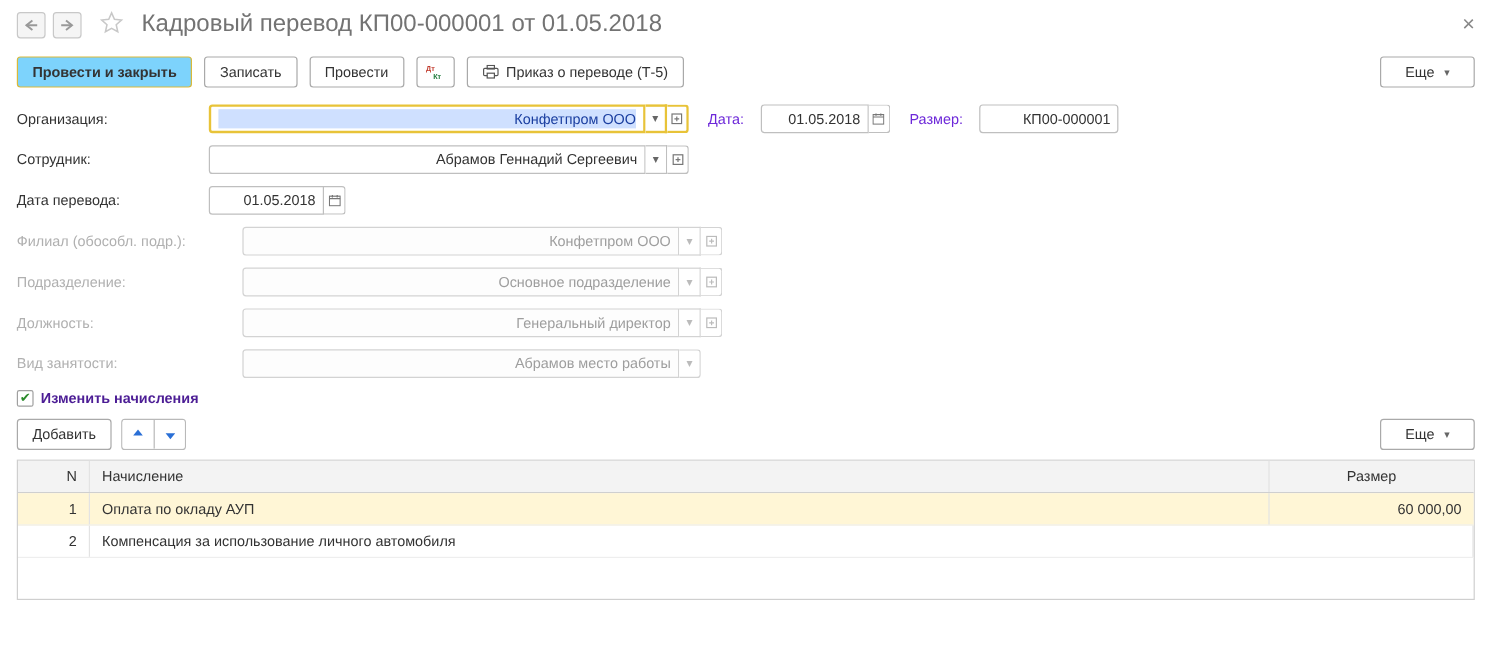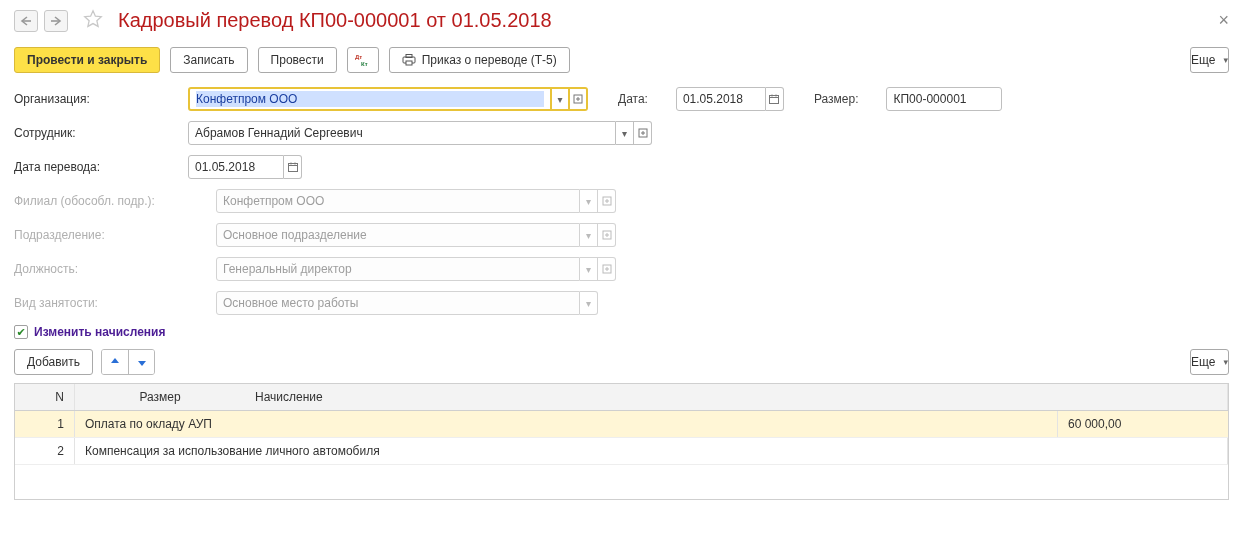--- a/index.html
+++ b/index.html
@@ -4,53 +4,53 @@
 <style>
   * { box-sizing: border-box; }
   html, body { margin: 0; padding: 0; font-family: Arial, sans-serif; font-size: 12px; color: #333; background: #fff; }
   .page { width: 1243px; height: 558px; padding: 8px 14px; position: relative; }
 
   
   .topbar { display: flex; align-items: center; gap: 6px; }
   .nav-arrow { width: 24px; height: 22px; border: 1px solid #c8c8c8; border-radius: 3px; display:flex; align-items:center; justify-content:center; background:#f5f5f5; color:#999; }
   .nav-arrow svg { display:block; }
   .star { margin: 0 4px 0 8px; color:#bdbdbd; }
-  .title { font-size: 20px; color:#b91c1c; margin-left: 4px; }
+  .title { font-size: 20px; color:#737373; margin-left: 4px; }
   .close-x { position:absolute; top:10px; right:14px; font-size:18px; color:#888; }
 
   
   .toolbar { margin-top: 14px; display:flex; align-items:center; gap:10px; }
   .btn { height: 26px; padding: 0 12px; border: 1px solid #a9a9a9; border-radius: 3px; background:#fff; display:inline-flex; align-items:center; gap:6px; font-size:12px; color:#333; cursor:pointer; }
-  .btn.small { padding: 0 0; }
-  .btn-yellow { background: #fde047; border-color:#d9b93a; font-weight:bold; color:#333; }
+  .btn.small { padding: 0 20px; }
+  .btn-yellow { background: #7dd3fc; border-color:#d9b93a; font-weight:bold; color:#333; }
   .btn-icon-only { width: 32px; justify-content:center; padding:0; }
   .toolbar-spacer { flex:1; }
   .btn svg { display:block; }
   .dropdown-caret { font-size:9px; color:#666; margin-left:2px; }
 
   
   .form { margin-top: 14px; }
-  .row { display:flex; align-items:center; gap:24px; margin-bottom: 10px; }
+  .row { display:flex; align-items:center; gap:10px; margin-bottom: 10px; }
   .lbl { width: 150px; color:#333; }
   .lbl.disabled { color:#b0b0b0; }
   .field { position:relative; display:flex; align-items:center; }
-  .input { height:24px; border:1px solid #bfbfbf; border-radius:3px; padding: 0 6px; background:#fff; display:flex; align-items:center; }
+  .input { height:24px; border:1px solid #bfbfbf; border-radius:3px; padding: 0 6px; background:#fff; display:flex; align-items:center;text-align:right; }
   .input.selected-org { border:2px solid #e8c338; color:#1a3ea0; }
   .input.selected-org .seltext { background:#cfe0ff; padding:1px 0; }
   .input.readonly { background:#fdfdfd; color:#9e9e9e; border-color:#d3d3d3; }
   .input span.grow { flex:1; white-space:nowrap; overflow:hidden; text-overflow:ellipsis; }
   .addon { width:18px; height:24px; border:1px solid #bfbfbf; border-left:none; display:flex; align-items:center; justify-content:center; background:#fff; color:#666; font-size:10px; }
   .addon.first { border-radius:0; }
   .addon.last { border-top-right-radius:3px; border-bottom-right-radius:3px; }
   .input.has-addons { border-top-right-radius:0; border-bottom-right-radius:0; }
   .input.selected-org + .addon, .input.selected-org ~ .addon { border-color:#e8c338; border-width:2px 2px 2px 0; height:24px; }
   .org-wrap .addon { border-color:#e8c338; border-width:2px 2px 2px 0; }
 
   .w-org { width: 364px; }
-  .w-emp { width: 428px; }
+  .w-emp { width: 364px; }
   .w-date { width: 96px; }
   .w-date-sm { width: 90px; }
   .w-num { width: 116px; }
   .w-dis { width: 364px; }
 
   .chk-row { display:flex; align-items:center; gap:6px; margin: 6px 0 10px; }
   .chk { width:14px; height:14px; border:1px solid #a0a0a0; border-radius:2px; display:inline-flex; align-items:center; justify-content:center; background:#fff; font-size:12px; }
   .chk.checked::after { content:"✔"; color:#2a8a2a; font-size:11px; line-height:1; }
   .chk-label.bold { font-weight:bold; }
 
@@ -59,27 +59,27 @@
   .updown { display:flex; border:1px solid #b9b9b9; border-radius:3px; overflow:hidden; }
   .updown .cell { width:26px; height:24px; display:flex; align-items:center; justify-content:center; color:#2a6fd6; background:#fff; }
   .updown .cell + .cell { border-left:1px solid #b9b9b9; }
   .actions .spacer { flex:1; }
 
   .table { margin-top:8px; border:1px solid #cfcfcf; }
   .thead { display:flex; background:#f3f3f3; border-bottom:1px solid #cfcfcf; }
   .th, .td { padding:6px 10px; font-size:12px; }
   .col-n { width:60px; text-align:right; border-right:1px solid #e3e3e3; }
   .col-name { flex:1; border-right:1px solid #e3e3e3; }
-  .col-size { width:170px; }
+  .col-size { width:170px; text-align:right; }
   .th.col-size { text-align:center; }
   .trow { display:flex; border-bottom:1px solid #eee; }
   .trow.hl { background:#fff6d6; }
   .tbody-pad { height:34px; }
 
-  .inline-lbl { color:#404040; margin-left:6px; margin-right:4px; }
+  .inline-lbl { color:#6d28d9; margin-left:6px; margin-right:4px; }
 
   .cal-icon svg, .open-icon svg, .print-icon svg { display:block; }
 
 </style>
 </head>
 <body>
 
 <div class="page">
 
   <div class="topbar">
@@ -254,21 +254,21 @@
               <path d="M3 5h4M5 3v4" stroke="#bbb"></path>
             </svg>
         </div>
       </div>
     </div>
 
     <div class="row">
       <div class="lbl disabled" style="width:178px">Вид занятости:</div>
       <div class="field">
         <div class="input readonly has-addons w-dis">
-          <span class="grow">Основное место работы</span>
+          <span class="grow">Абрамов место работы</span>
         </div>
         <div class="addon last" style="color:#bbb;border-color:#d3d3d3">▾</div>
       </div>
     </div>
 
     <div class="chk-row" style="margin-top:4px">
       <span class="chk checked"></span>
       <span class="chk-label bold" style="color:#4c1d95">Изменить начисления</span>
     </div>
 
@@ -291,22 +291,22 @@
       <div class="spacer"></div>
       <button class="btn small">
         <span>Еще</span>
           <span class="dropdown-caret">▾</span>
       </button>
     </div>
 
     <div class="table">
       <div class="thead">
         <div class="th col-n">N</div>
+        <div class="th col-name">Начисление</div>
         <div class="th col-size">Размер</div>
-        <div class="th col-name">Начисление</div>
       </div>
       <div class="trow hl">
         <div class="td col-n">1</div>
         <div class="td col-name">Оплата по окладу АУП</div>
         <div class="td col-size">60 000,00</div>
       </div>
       <div class="trow">
         <div class="td col-n">2</div>
         <div class="td col-name">Компенсация за использование личного автомобиля</div>
       </div>

